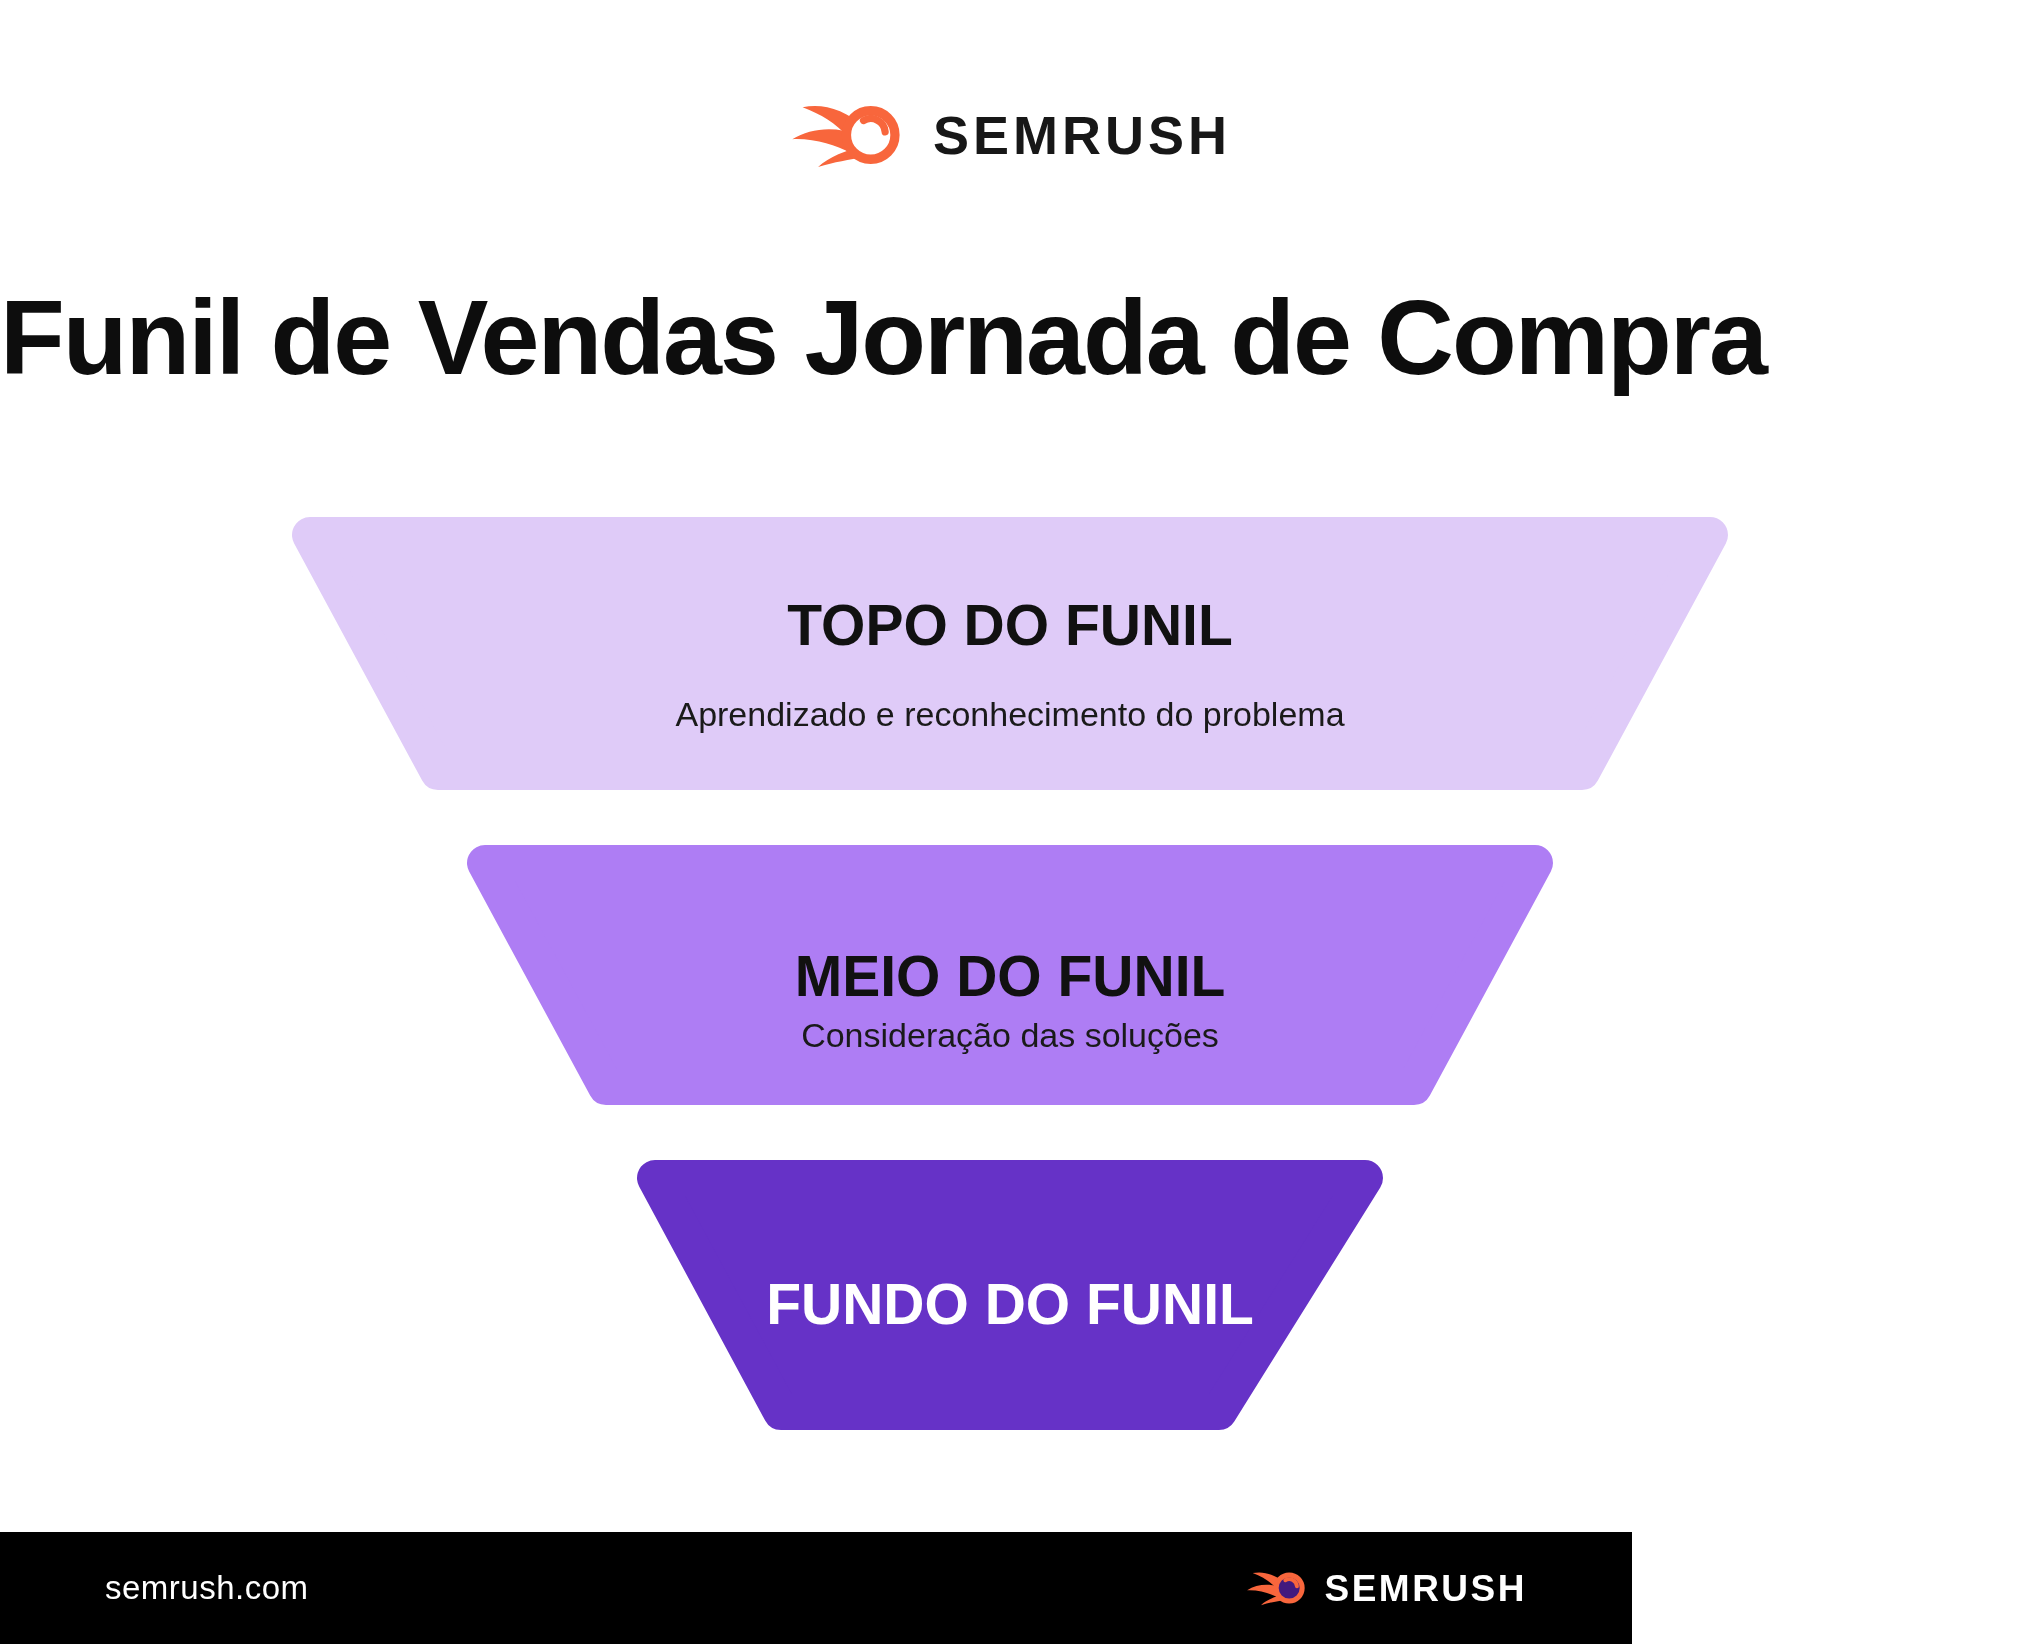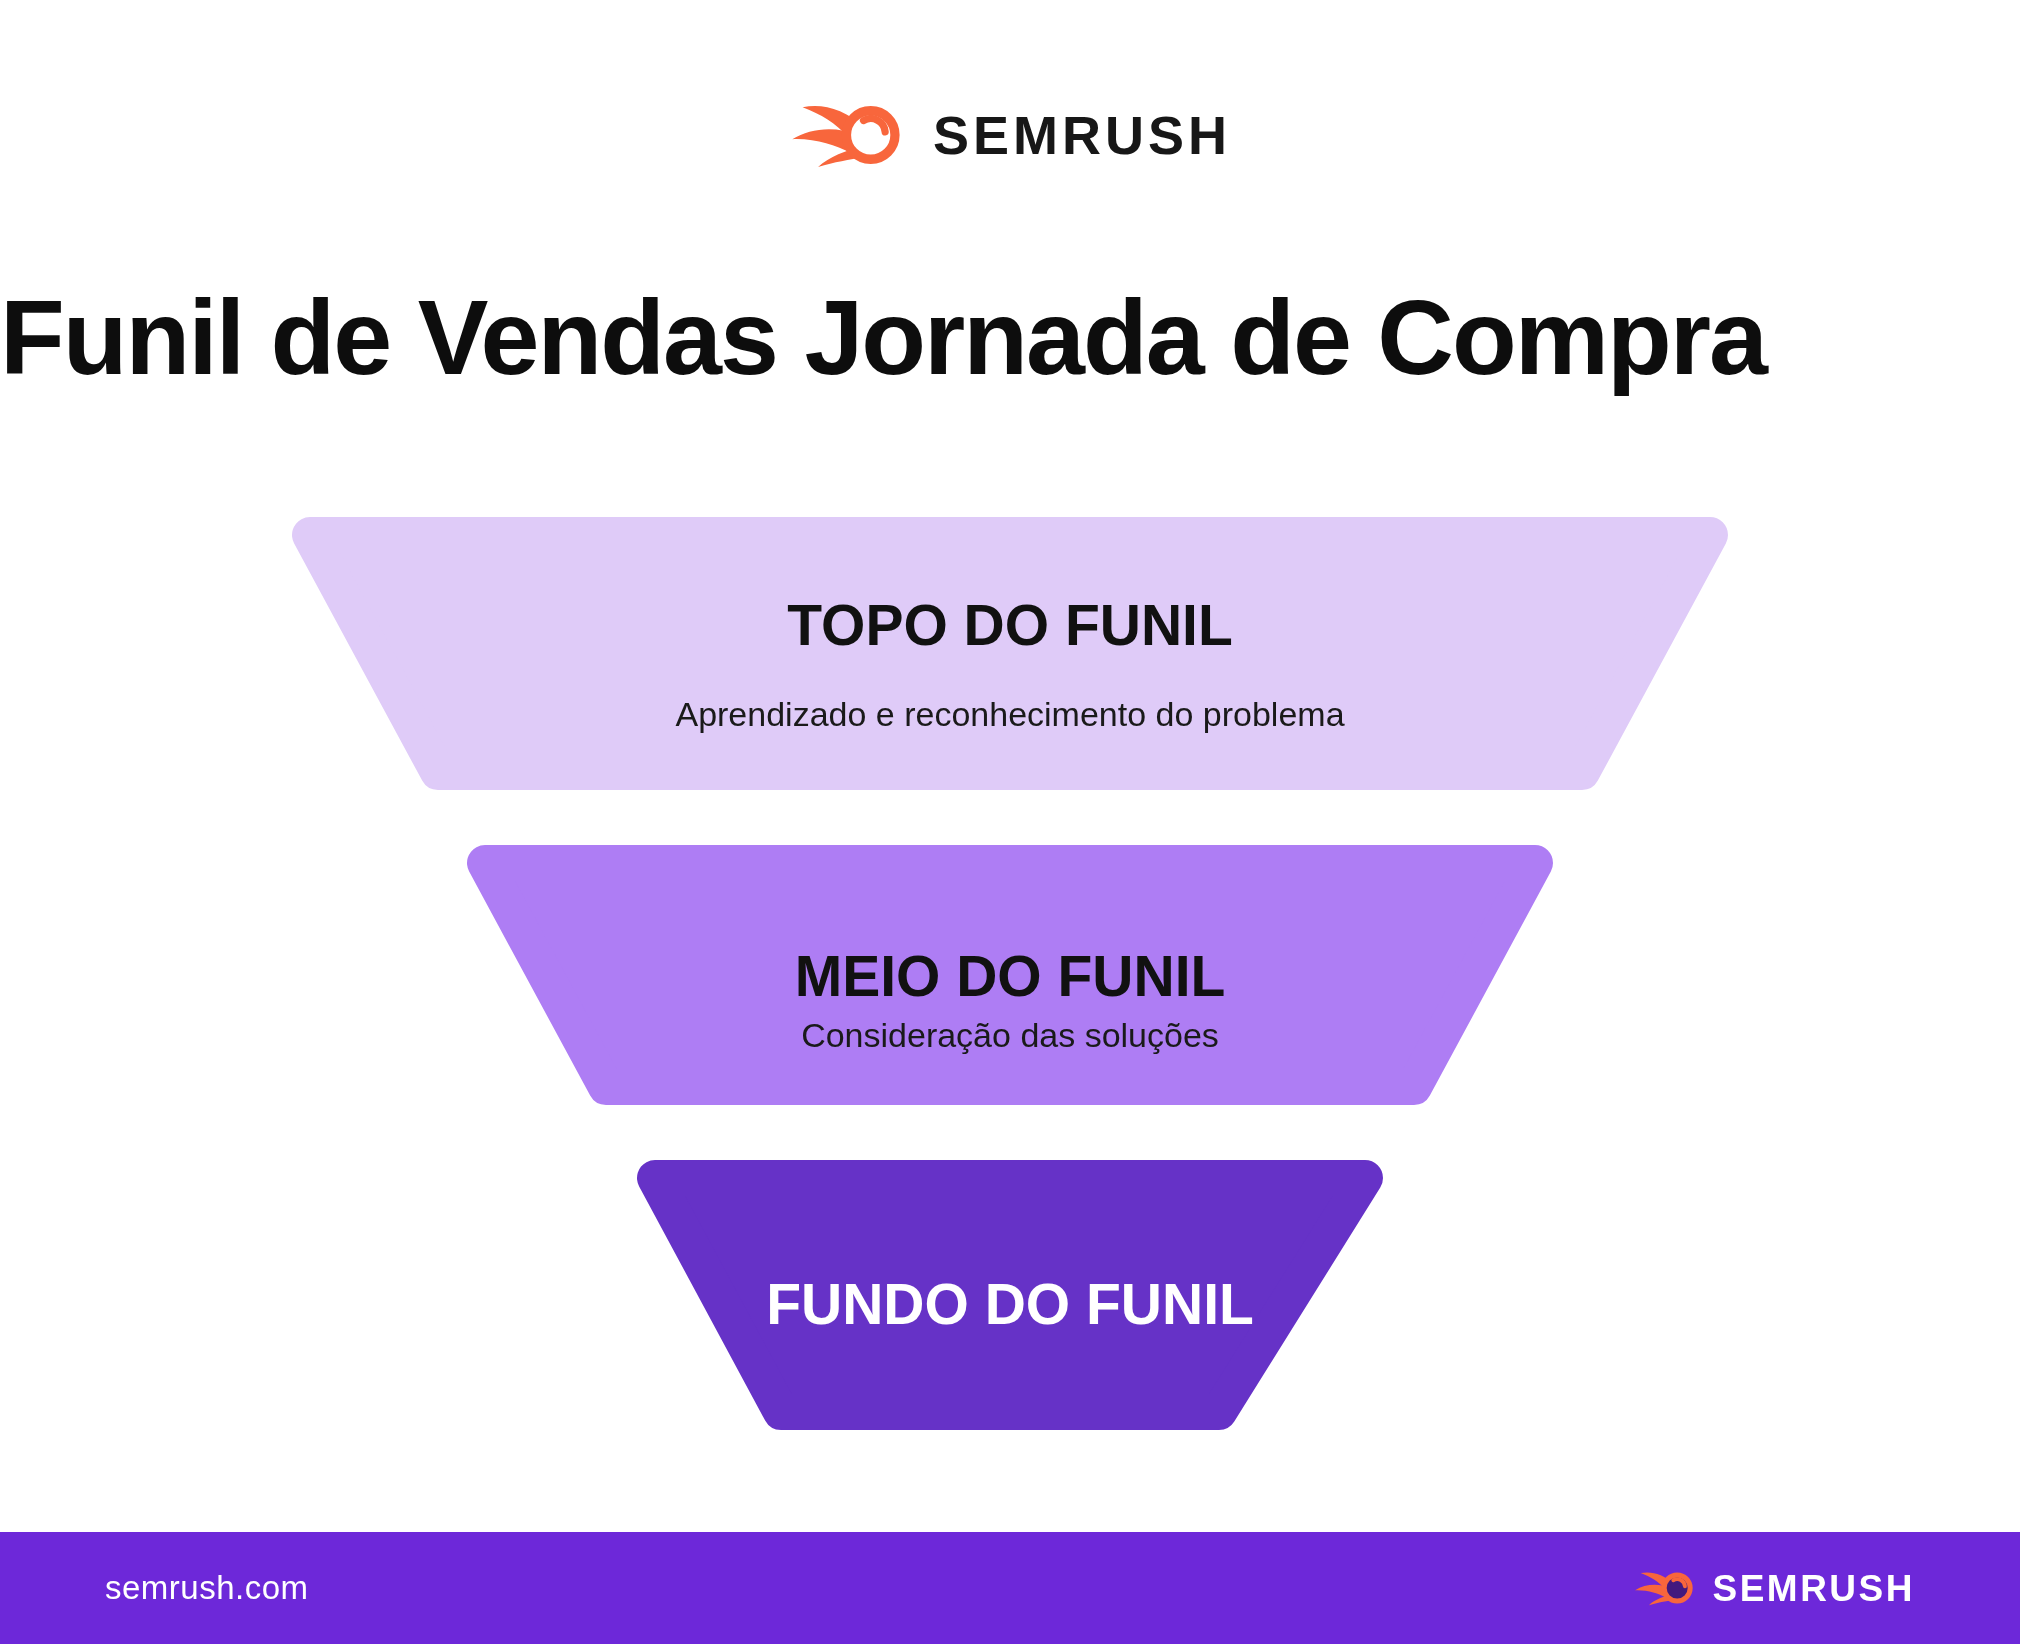--- a/index.html
+++ b/index.html
@@ -43,22 +43,22 @@
   .stage-desc{
     position:absolute;left:0;right:0;text-align:center;
     font-size:34px;font-weight:400;color:#1a1a1a;line-height:1;margin-top:26px;
   }
   .h1{top:597px;} .d1{top:671px;}
   .h2{top:948px;} .d2{top:992px;}
   .h3{top:1240px;color:#ffffff;margin-top:36px;} .d3{top:1315px;color:#ffffff;}
 
   
   .footer{
-    position:absolute;left:0;bottom:0;width:2020px;height:112px;
-    background:#6d28d9;
+    position:absolute;left:0;bottom:0;width:1632px;height:112px;
+    background:#000000;
     display:flex;align-items:center;justify-content:space-between;
     box-sizing:border-box;padding:10px 105px;
   }
   .footer .site{font-size:33px;color:#ffffff;letter-spacing:0.5px;}
   .footer-logo{display:flex;align-items:center;gap:16px;}
   .footer-logo .wordmark{
     font-size:37px;font-weight:800;color:#ffffff;letter-spacing:2.5px;line-height:1;
   }
 </style>
 </head>

